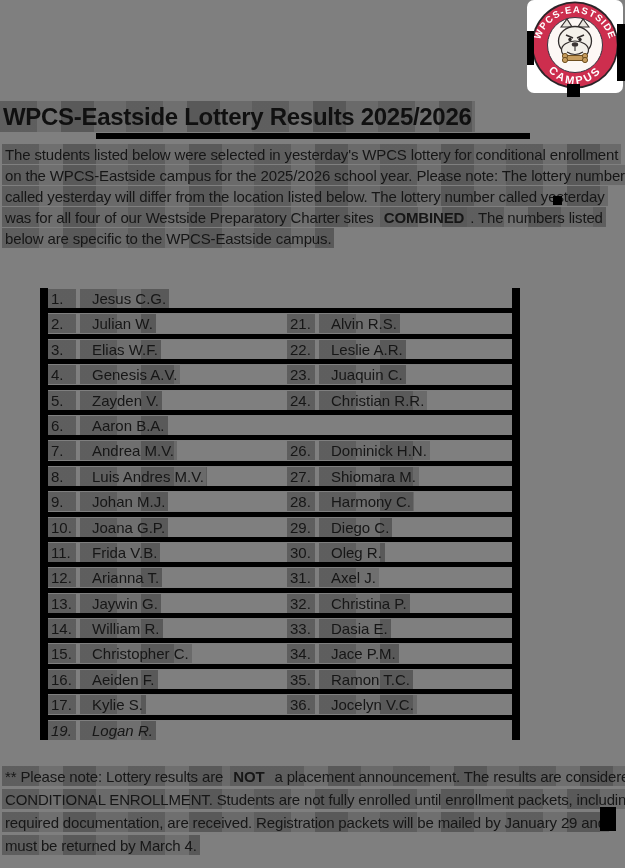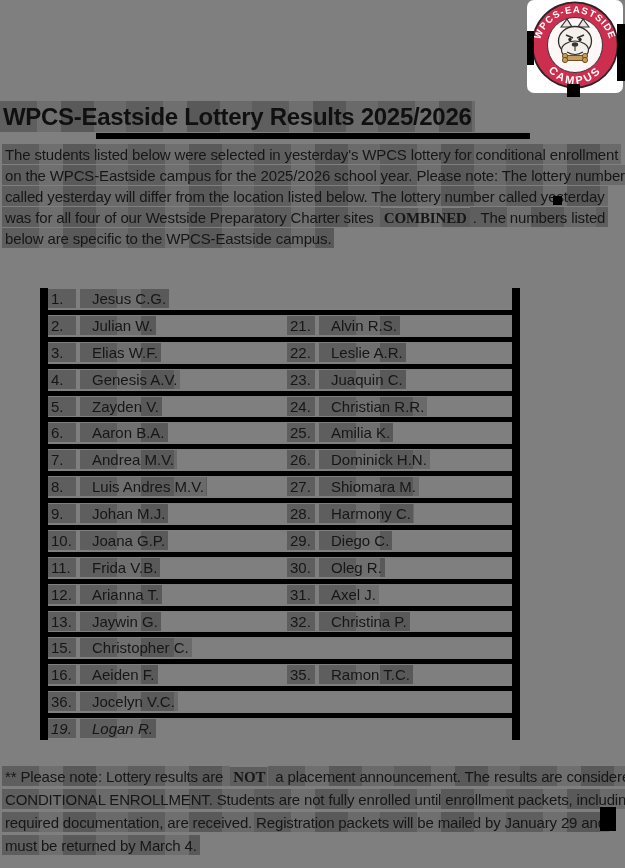--- a/index.html
+++ b/index.html
@@ -9,21 +9,21 @@
     font-family:"Liberation Sans",sans-serif;
   }
   .hl{
     padding:2px 3px 1px 3px;
     background-image:repeating-linear-gradient(90deg,
       rgba(0,0,0,.26) 0px, rgba(0,0,0,.26) 37px,
       rgba(0,0,0,.13) 37px, rgba(0,0,0,.13) 61px,
       rgba(0,0,0,.30) 61px, rgba(0,0,0,.30) 94px,
       rgba(0,0,0,.17) 94px, rgba(0,0,0,.17) 126px);
   }
-  .b{font-weight:bold;font-family:Liberation Serif, serif;}
+  .b{font-weight:bold;}
   
   .title-block{position:absolute;top:101px;left:0;width:625px;text-align:left;}
   .title-text{display:inline-block;font-size:24px;font-weight:bold;letter-spacing:-.3px;color:#101010;}
   .title-rule{width:434px;height:6px;background:#000;margin:1px auto 0 auto;}
   
   .intro{position:absolute;top:146px;left:2px;width:621px;font-size:15px;letter-spacing:-.15px;}
   .footer-note{position:absolute;top:768px;left:2px;width:621px;font-size:15px;letter-spacing:-.15px;}
   .line{white-space:nowrap;height:21px;line-height:18px;}
   .footer-note .line{height:23px;}
   
@@ -151,24 +151,20 @@
         <div class="cell-r">
           <span class="num hl">24.</span>
           <span class="pname hl">Christian R.R.</span>
         </div>
       </div>
       <div class="trow">
         <div class="cell-l">
           <span class="num hl">6.</span>
           <span class="pname hl">Aaron B.A.</span>
         </div>
-        <div class="cell-r">
-          <span class="num hl">25.</span>
-          <span class="pname hl">Amilia K.</span>
-        </div>
       </div>
       <div class="trow">
         <div class="cell-l">
           <span class="num hl">7.</span>
           <span class="pname hl">Andrea M.V.</span>
         </div>
         <div class="cell-r">
           <span class="num hl">26.</span>
           <span class="pname hl">Dominick H.N.</span>
         </div>
@@ -228,35 +224,53 @@
           <span class="num hl">13.</span>
           <span class="pname hl">Jaywin G.</span>
         </div>
         <div class="cell-r">
           <span class="num hl">32.</span>
           <span class="pname hl">Christina P.</span>
         </div>
       </div>
       <div class="trow">
         <div class="cell-l">
+          <span class="num hl">14.</span>
+          <span class="pname hl">William R.</span>
+        </div>
+        <div class="cell-r">
+          <span class="num hl">33.</span>
+          <span class="pname hl">Dasia E.</span>
+        </div>
+      </div>
+      <div class="trow">
+        <div class="cell-l">
           <span class="num hl">15.</span>
           <span class="pname hl">Christopher C.</span>
         </div>
+        <div class="cell-r">
+          <span class="num hl">34.</span>
+          <span class="pname hl">Jace P.M.</span>
+        </div>
       </div>
       <div class="trow">
         <div class="cell-l">
           <span class="num hl">16.</span>
           <span class="pname hl">Aeiden F.</span>
         </div>
         <div class="cell-r">
           <span class="num hl">35.</span>
           <span class="pname hl">Ramon T.C.</span>
         </div>
       </div>
       <div class="trow">
+        <div class="cell-l">
+          <span class="num hl">17.</span>
+          <span class="pname hl">Kylie S.</span>
+        </div>
         <div class="cell-r">
           <span class="num hl">36.</span>
           <span class="pname hl">Jocelyn V.C.</span>
         </div>
       </div>
       <div class="trow">
         <div class="cell-l">
           <span class="num hl">19.</span>
           <span class="pname hl">Logan R.</span>
         </div>

